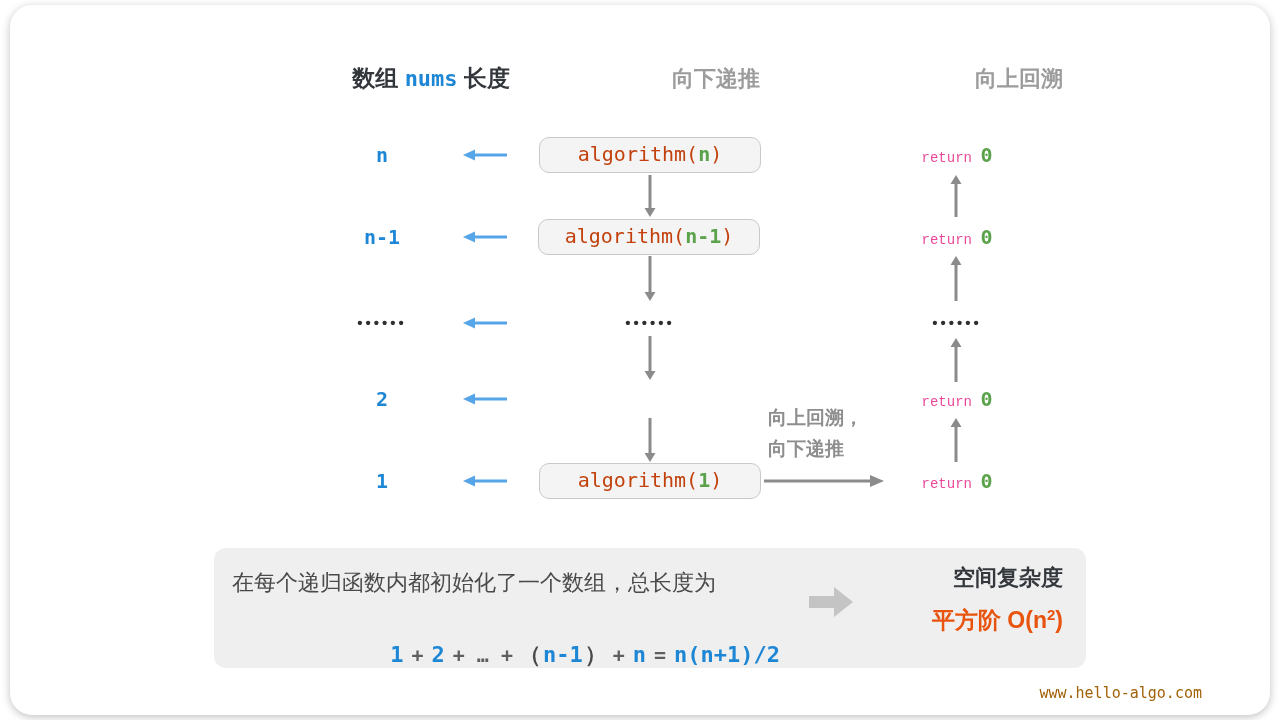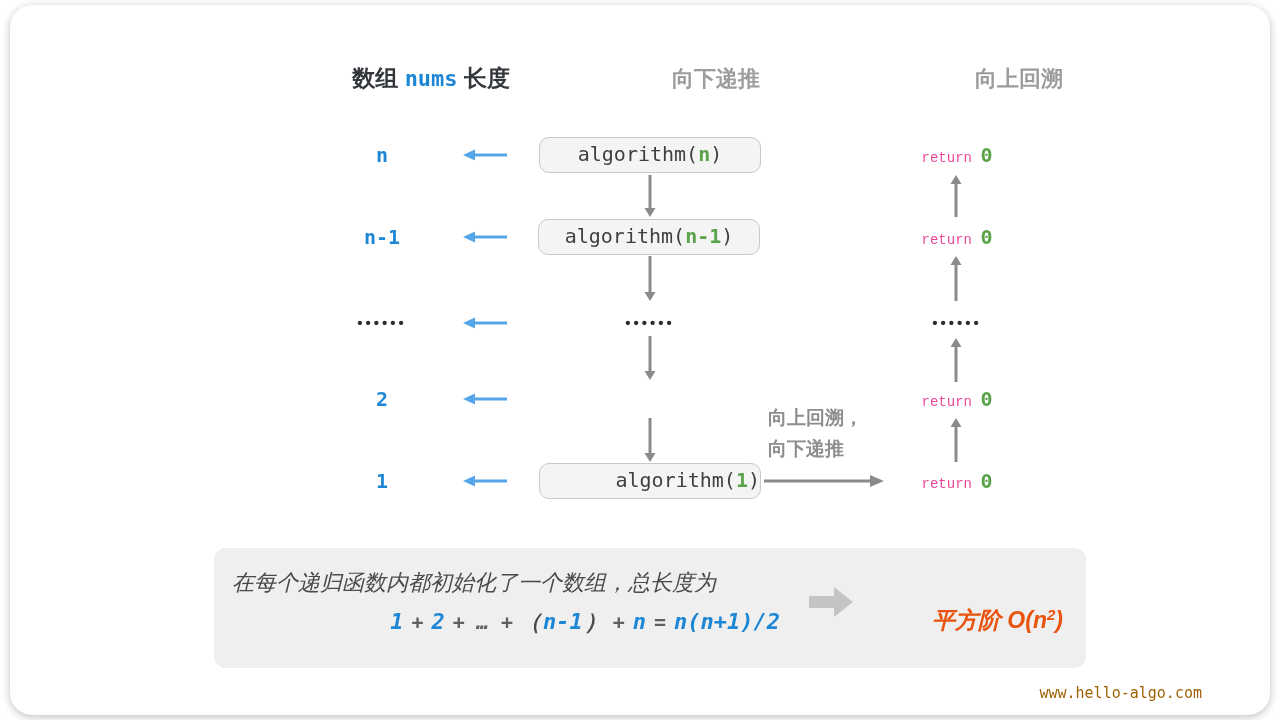--- a/index.html
+++ b/index.html
@@ -34,38 +34,38 @@
     font-size:15px;font-weight:bold;color:#2f2f2f;letter-spacing:3px;
     height:20px;line-height:20px;text-align:center;white-space:nowrap;
   }
 
   
   .callbox{
     width:222px;height:36px;box-sizing:border-box;
     background:#f4f4f4;border:1.5px solid #c9c9c9;border-radius:10px;
     text-align:center;line-height:32px;white-space:nowrap;
   }
-  .code{font-family:"DejaVu Sans Mono","Liberation Mono",monospace;font-size:20px;color:#404040;}
+  .code{font-family:"DejaVu Sans Mono","Liberation Mono",monospace;font-size:20px;color:#c2410c;}
   .arg{font-family:"DejaVu Sans Mono","Liberation Mono",monospace;font-size:20px;color:#5aa34a;font-weight:bold;}
 
   
   .retline{width:162px;height:28px;line-height:28px;text-align:center;white-space:nowrap;}
   .ret-kw{font-family:Liberation Mono, monospace;font-size:14px;color:#ec4899;}
   .ret-val{font-family:"DejaVu Sans Mono","Liberation Mono",monospace;font-size:20px;color:#5aa34a;font-weight:bold;}
 
   
   .annot{font-size:19px;font-weight:bold;color:#8e8e8e;line-height:31px;white-space:nowrap;}
 
   
   .summary-box{
     left:204px;top:543px;width:872px;height:120px;
-    background:#efefef;border-radius:12px;font-style:italic;
+    background:#efefef;border-radius:12px;
   }
   .sum-line1{font-size:22px;color:#4a4a4a;white-space:nowrap;}
-  .formula{white-space:nowrap;font-size:22px;line-height:30px;}
+  .formula{white-space:nowrap;font-size:22px;line-height:30px;margin-top:33px;}
   .f-n{font-family:"DejaVu Sans Mono","Liberation Mono",monospace;font-weight:bold;color:#1e87d5;margin:0 2px;}
   .f-op{font-family:"DejaVu Sans Mono","Liberation Mono",monospace;font-weight:bold;color:#5f5f5f;margin:0 6px;font-size:20px;}
   .f-p{font-weight:bold;color:#4a4a4a;margin:0;}
   .result-title{font-size:22px;font-weight:bold;color:#34383d;white-space:nowrap;}
   .result-value{font-size:23px;font-weight:bold;color:#e8530e;white-space:nowrap;line-height:32px;}
   .result-value .sup{font-size:15px;position:relative;top:-8px;}
 
   .watermark{
     font-family:"DejaVu Sans Mono","Liberation Mono",monospace;
     font-size:15px;color:#a16207;white-space:nowrap;text-align:center;
@@ -112,21 +112,21 @@
         <polygon points="0,7 12,1.5 12,12.5" fill="#55a5e8"></polygon>
       </svg>
 
     <div class="abs callbox" style="left:529px;top:132px;">
       <span class="code">algorithm(</span><span class="arg">n</span><span class="code">)</span>
     </div>
     <div class="abs callbox" style="left:528px;top:214px;">
       <span class="code">algorithm(</span><span class="arg">n-1</span><span class="code">)</span>
     </div>
     <div class="abs dots" style="left:530px;top:308px;width:220px;">••••••</div>
-    <div class="abs callbox" style="left:529px;top:458px;text-align:right;">
+    <div class="abs callbox" style="left:529px;top:458px;">
       <span class="code">algorithm(</span><span class="arg">1</span><span class="code">)</span>
     </div>
 
     <svg class="abs" style="left:633px;top:170px;" width="14" height="42">
         <line x1="7" y1="0" x2="7" y2="34" stroke="#8b8b8b" stroke-width="3"></line>
         <polygon points="7,42 1.5,33 12.5,33" fill="#8b8b8b"></polygon>
       </svg>
     <svg class="abs" style="left:633px;top:251px;" width="14" height="45">
         <line x1="7" y1="0" x2="7" y2="37" stroke="#8b8b8b" stroke-width="3"></line>
         <polygon points="7,45 1.5,36 12.5,36" fill="#8b8b8b"></polygon>
@@ -182,20 +182,21 @@
       </svg>
 
     <div class="abs summary-box">
       <div class="abs ctr sum-line1" style="left:0px;top:20px;width:502px;">在每个递归函数内都初始化了一个数组，总长度为</div>
       <div class="abs ctr formula" style="left:0px;top:59px;width:568px;">
         <span class="f-n">1</span><span class="f-op">+</span><span class="f-n">2</span><span class="f-op">+</span><span class="f-op">…</span><span class="f-op">+</span><span class="f-p">（</span><span class="f-n">n-1</span><span class="f-p">）</span><span class="f-op">+</span><span class="f-n">n</span><span class="f-op">=</span><span class="f-n">n(n+1)/2</span>
       </div>
       <svg class="abs" style="left:595px;top:39px;" width="44" height="30">
           <polygon points="0,9 25,9 25,0 44,15 25,30 25,21 0,21" fill="#c4c4c4"></polygon>
         </svg>
+      <div class="abs ctr result-title" style="left:639px;top:15px;width:210px;">空间复杂度</div>
       <div class="abs ctr result-value" style="left:639px;top:56px;width:210px;">
         <span>平方阶 O(n</span><span class="sup">2</span><span>)</span>
       </div>
     </div>
 
     <div class="abs watermark" style="right:68px;top:679px;">www.hello-algo.com</div>
 
   </div>
 </div>
 

